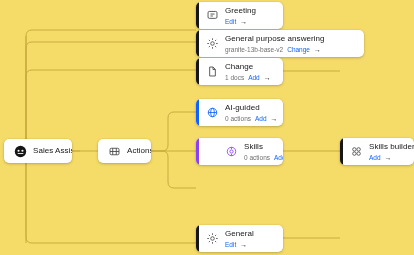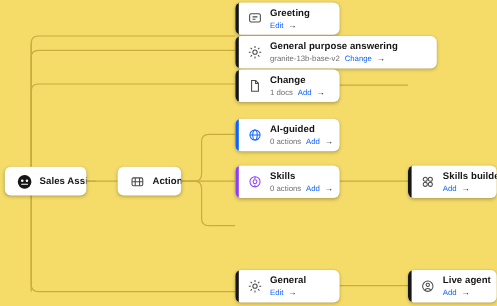--- a/index.html
+++ b/index.html
@@ -29,21 +29,21 @@
     flex:0 0 auto;
     width:14px; height:14px;
     margin-left:9px;
     display:flex; align-items:center; justify-content:center;
     color:#4a4a4a;
   }
   .ico svg { width:13px; height:13px; display:block; }
 
   .body { padding:0 8px 0 6px; min-width:0; }
   .title {
-    font-size:8px; font-weight:bold; color:#161616;
+    font-size:8px; font-weight:normal; color:#161616;
     letter-spacing:.05px; white-space:nowrap; line-height:10px;
   }
   .sub {
     font-size:6.5px; color:#6f6f6f; white-space:nowrap;
     line-height:9px; margin-top:1px;
     display:flex; align-items:center; gap:4px;
   }
   .sub .lnk { color:#0f62fe; }
   .sub .arw { color:#161616; font-size:7px; }
 
@@ -178,21 +178,21 @@
     <div class="body">
       <div class="title">AI-guided</div>
       <div class="sub">
         <span>0 actions</span>
         <span class="lnk">Add</span>
         <span class="arw">→</span>
       </div>
     </div>
   </div>
 
-  <div class="node two" style="left:196px; top:138px; width:87px;">
+  <div class="node two" style="left:196px; top:138px; width:87px;padding-left:19px;">
     <span class="accent" style="background:#8a3ffc"></span>
     <span class="ico" style="color:#8a3ffc">
       <svg viewBox="0 0 16 16" stroke="currentColor" stroke-width="1.05" fill="none">
           <circle cx="8" cy="8" r="5.2"></circle>
           <circle cx="8" cy="8" r="2"></circle>
           <path d="M8 2.8v2.2M8 11v2.2"></path>
         </svg>
     </span>
     <div class="body">
       <div class="title">Skills</div>
@@ -234,31 +234,14 @@
     </span>
     <div class="body">
       <div class="title">General</div>
       <div class="sub">
         <span class="lnk">Edit</span>
         <span class="arw">→</span>
       </div>
     </div>
   </div>
 
-  <div class="node two" style="left:340px; top:225px; width:74px;">
-    <span class="accent" style="background:#161616"></span>
-    <span class="ico">
-      <svg viewBox="0 0 16 16" stroke="currentColor" stroke-width="1.05" fill="none">
-          <circle cx="8" cy="8" r="5.3"></circle>
-          <circle cx="8" cy="6.6" r="1.7"></circle>
-          <path d="M4.8 12.2a3.6 3.6 0 016.4 0"></path>
-        </svg>
-    </span>
-    <div class="body">
-      <div class="title">Live agent</div>
-      <div class="sub">
-        <span class="lnk">Add</span>
-        <span class="arw">→</span>
-      </div>
-    </div>
-  </div>
 
 </div>
 
 </body></html>

